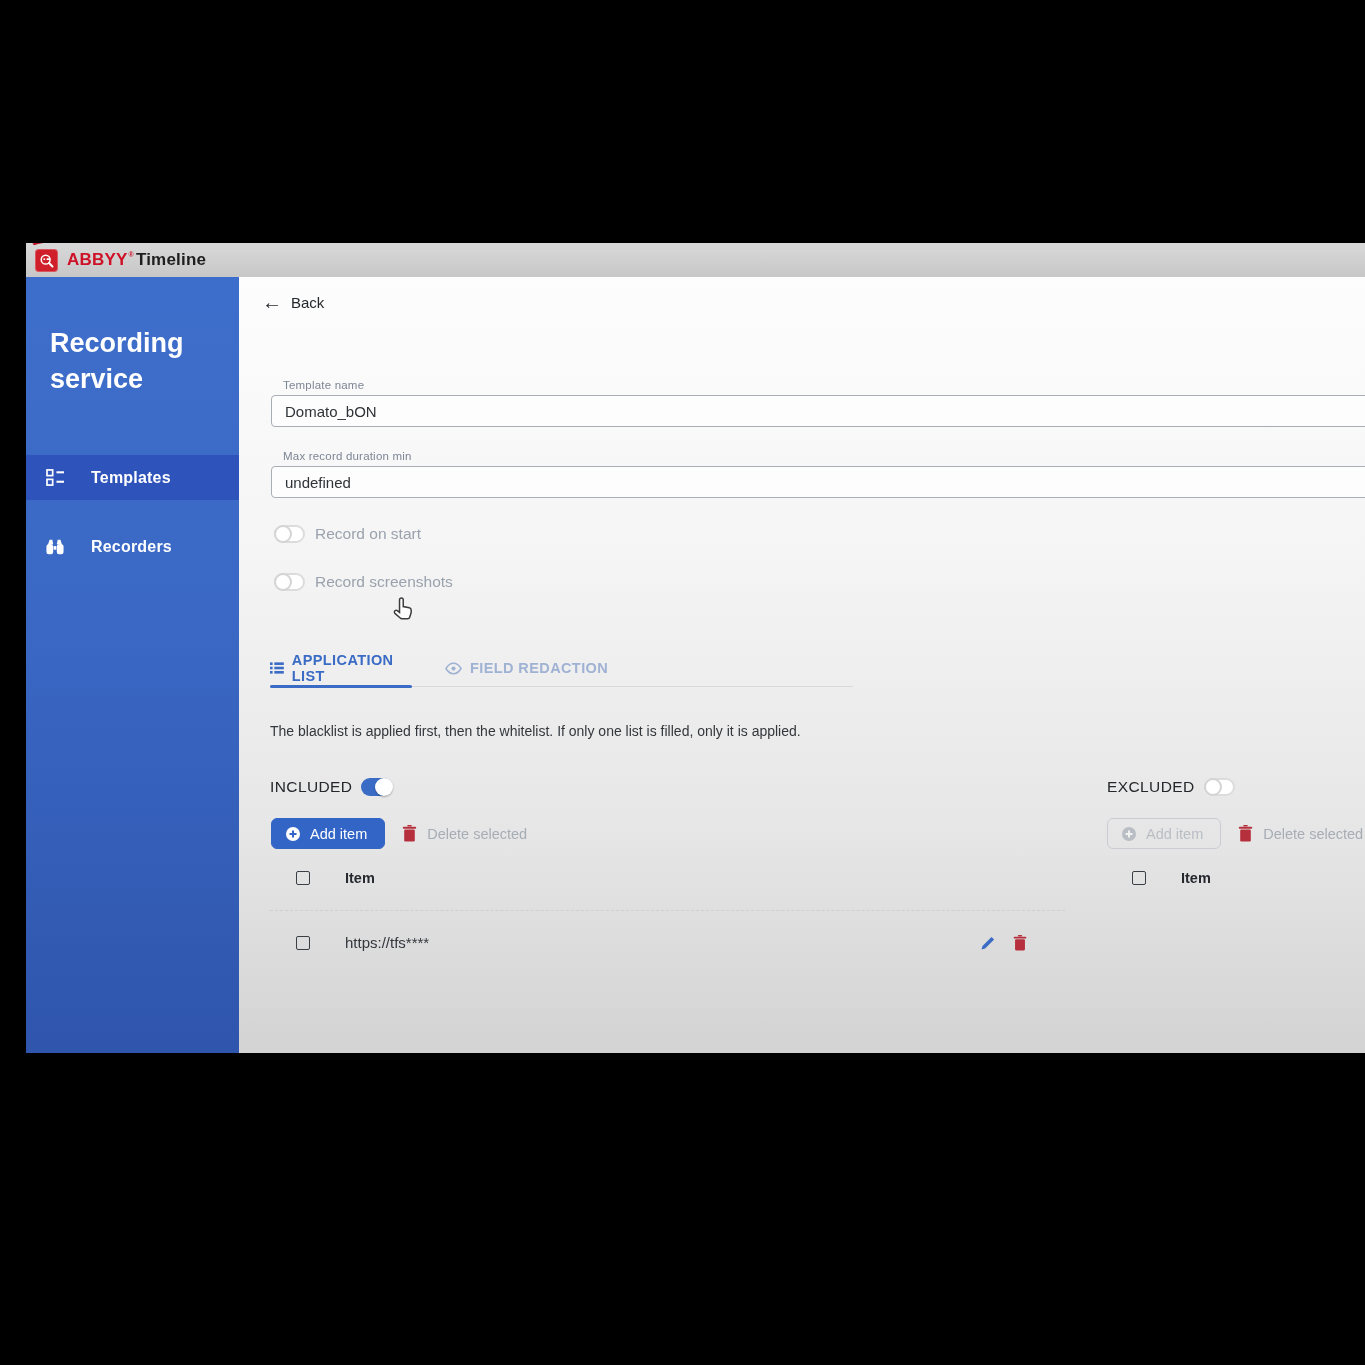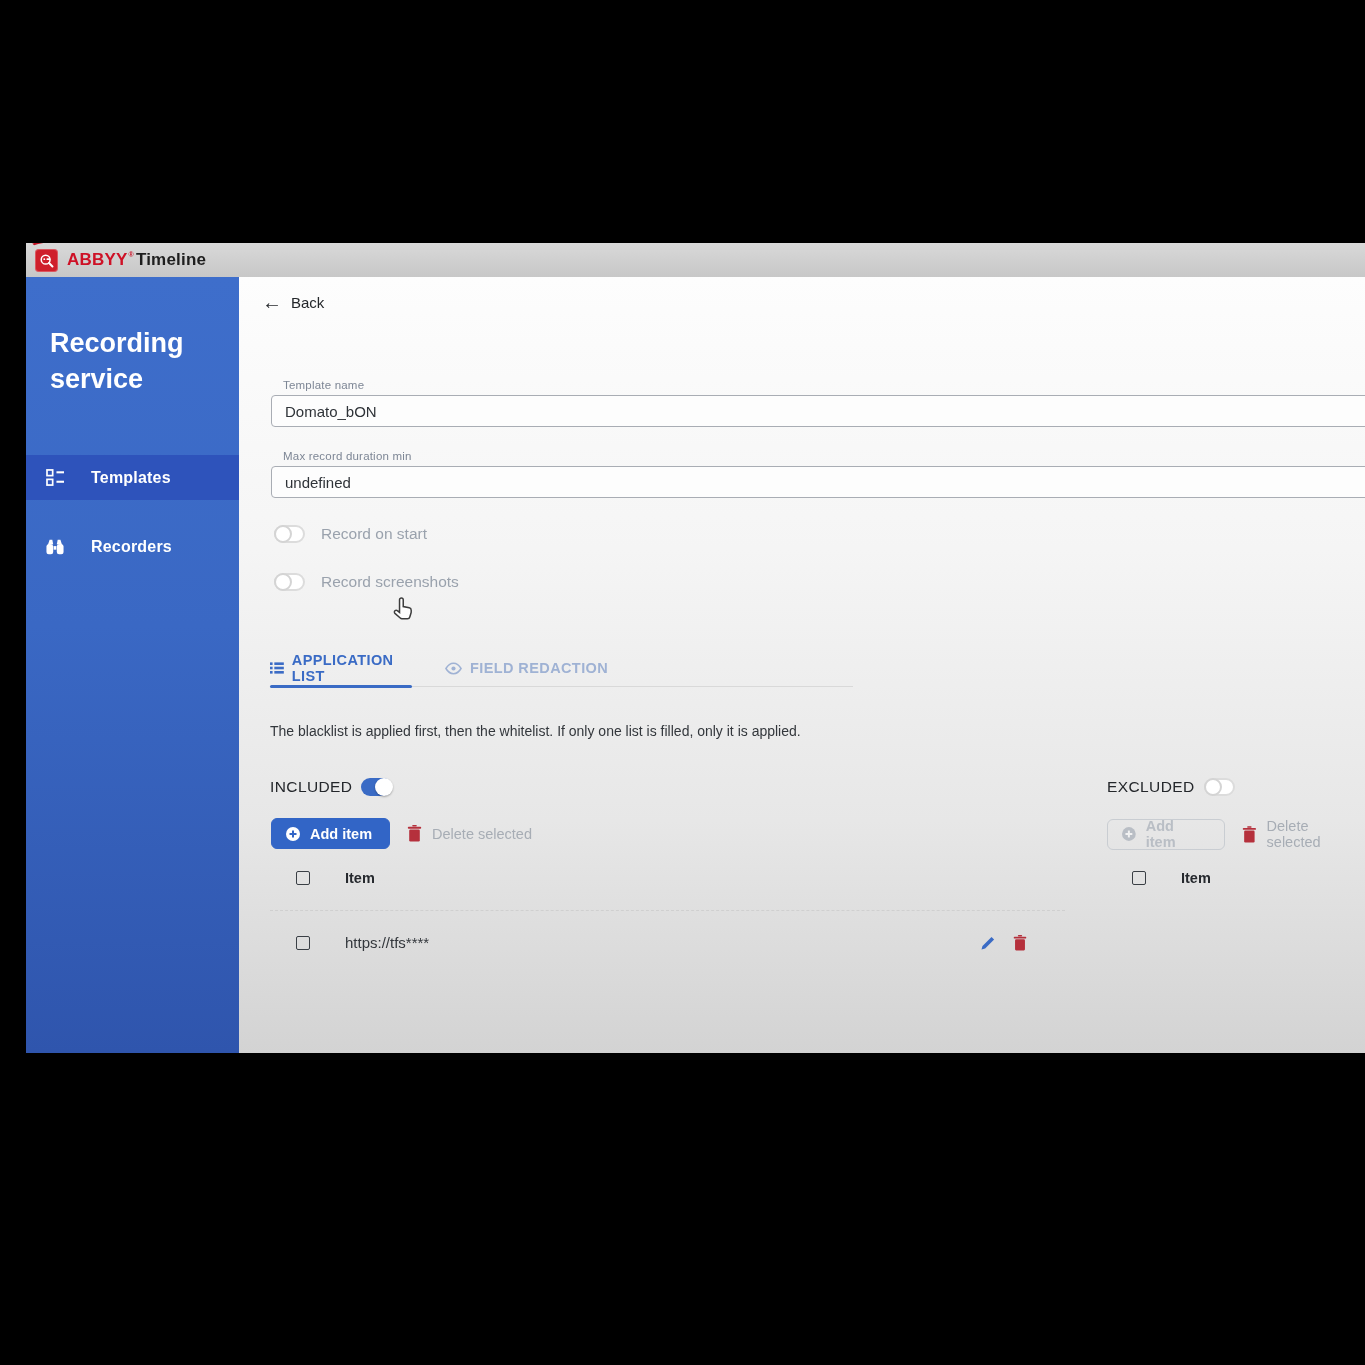--- a/index.html
+++ b/index.html
@@ -46,21 +46,21 @@
     gap:9px; cursor:pointer; }
   .back-arrow { font-size:20px; color:#24272b; line-height:18px; }
   .back-label { font-size:15px; color:#24272b; }
 
   .field-label { position:absolute; font-size:11.5px; color:#7d8695; letter-spacing:.2px; }
   .text-input { position:absolute; left:32px; width:1100px; height:32px;
     background:#fdfdfd; border:1px solid #a9adb4; border-radius:4px;
     font-family:"Liberation Sans",sans-serif; font-size:15px; color:#2f3338;
     padding:0 0 0 13px; outline:none; }
 
-  .toggle-row { position:absolute; display:flex; align-items:center; gap:16px; }
+  .toggle-row { position:absolute; display:flex; align-items:center; gap:10px; }
   .switch { width:31px; height:18px; border-radius:10px; position:relative; flex:0 0 31px; }
   .switch.off { background:#fff; border:2px solid #dcdcdc; }
   .switch.off .knob { position:absolute; left:-2px; top:-2px; width:18px; height:18px;
     border-radius:50%; background:#fff; border:2px solid #d4d4d4; }
   .switch.on { background:#3a6bc5; }
   .switch.on .knob { position:absolute; right:-1px; top:0px; width:18px; height:18px;
     border-radius:50%; background:#fff; box-shadow:0 1px 2px rgba(0,0,0,.3); }
   .toggle-label { font-size:15.5px; color:#9aa2ad; }
 
   .tabs { position:absolute; left:31px; top:373px; width:583px; height:37px;
@@ -72,21 +72,21 @@
     height:3px; background:#3a6bc5; border-radius:2px; }
   .tab.inactive { color:#9fb2d4; margin-left:33px; }
 
   .info-text { position:absolute; left:31px; top:446px; font-size:14px; color:#33373c; }
 
   .section-head { position:absolute; display:flex; align-items:center; gap:9px; }
   .section-title { font-size:15.5px; color:#24272b; letter-spacing:.4px; }
 
   .btn-row { position:absolute; top:541px; display:flex; align-items:center; }
   .add-btn { height:31px; border-radius:6px; display:flex; align-items:center;
-    padding:0 17px 0 13px; gap:9px; font-size:14.5px; font-weight:bold; cursor:pointer; }
+    padding:0 17px 0 13px; gap:9px; font-size:14.5px; font-weight:normal; cursor:pointer; }
   .add-btn.primary { background:#3265c6; color:#fff; border:1px solid #3265c6; }
   .add-btn.disabled { background:transparent; color:#b9bec5; border:1px solid #c9cdd2; }
   .del-btn { display:flex; align-items:center; gap:10px; margin-left:17px;
     font-size:14.5px; color:#a7adb5; cursor:pointer; }
 
   .checkbox { width:14px; height:14px; border:1.6px solid #3a3f45; border-radius:2px;
     background:transparent; flex:0 0 14px; cursor:pointer; }
 
   .tbl-header { position:absolute; top:593px; display:flex; align-items:center; }
   .tbl-header .col-item { font-size:14.5px; font-weight:bold; color:#26292e; }

